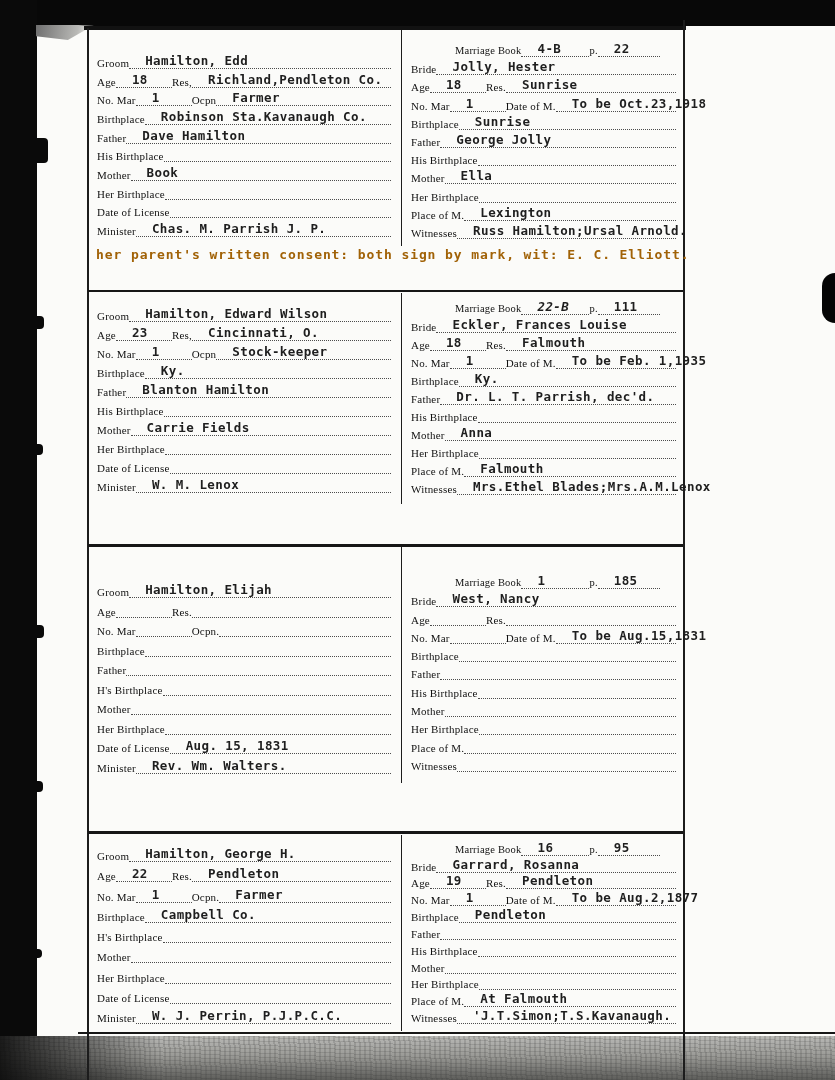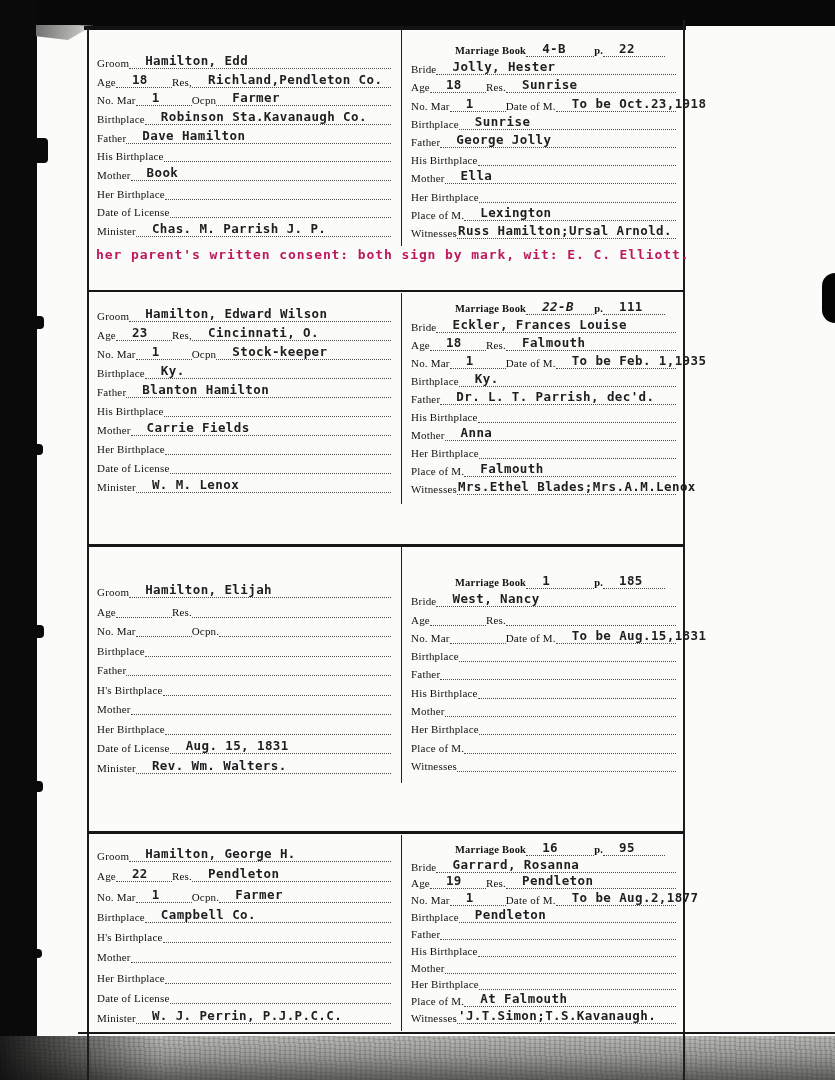--- a/index.html
+++ b/index.html
@@ -45,25 +45,25 @@
   .row{display:flex;align-items:flex-end;height:17px;}
   .lbl{font-family:"Liberation Serif", serif;font-size:11px;color:#111;
        white-space:nowrap;line-height:12px;letter-spacing:.2px;}
   .leader{position:relative;border-bottom:1.6px dotted #4c4c4c;height:12px;box-sizing:border-box;}
   .leader.grow{flex:1;}
   .val{position:absolute;left:16px;bottom:1px;white-space:nowrap;
        font-family:"DejaVu Sans Mono", monospace;font-weight:700;
        font-size:12.5px;color:#1e1e1e;letter-spacing:.4px;line-height:13px;}
   .leader.mid .val{left:16px;}
   .row.mb-row{padding-left:44px;}
-  .row.mb-row .lbl{font-size:10.5px;font-weight:bold;}
-  .row.wit-row .val{left:1px;}
+  .row.mb-row .lbl{font-size:10.5px;}
+  .row.wit-row .val{left:16px;}
   .note{position:absolute;left:96px;top:247px;width:600px;
         font-family:"DejaVu Sans Mono", monospace;font-weight:700;
-        font-size:13px;letter-spacing:.9px;color:#be185d;}
+        font-size:13px;letter-spacing:.9px;color:#a16207;}
 </style>
 </head>
 <body>
 
 <div class="page">
 
   <div class="top-bar"></div>
   <div class="left-bar"></div>
   <div class="corner-tear"></div>
   <div class="edge-tab"></div>

